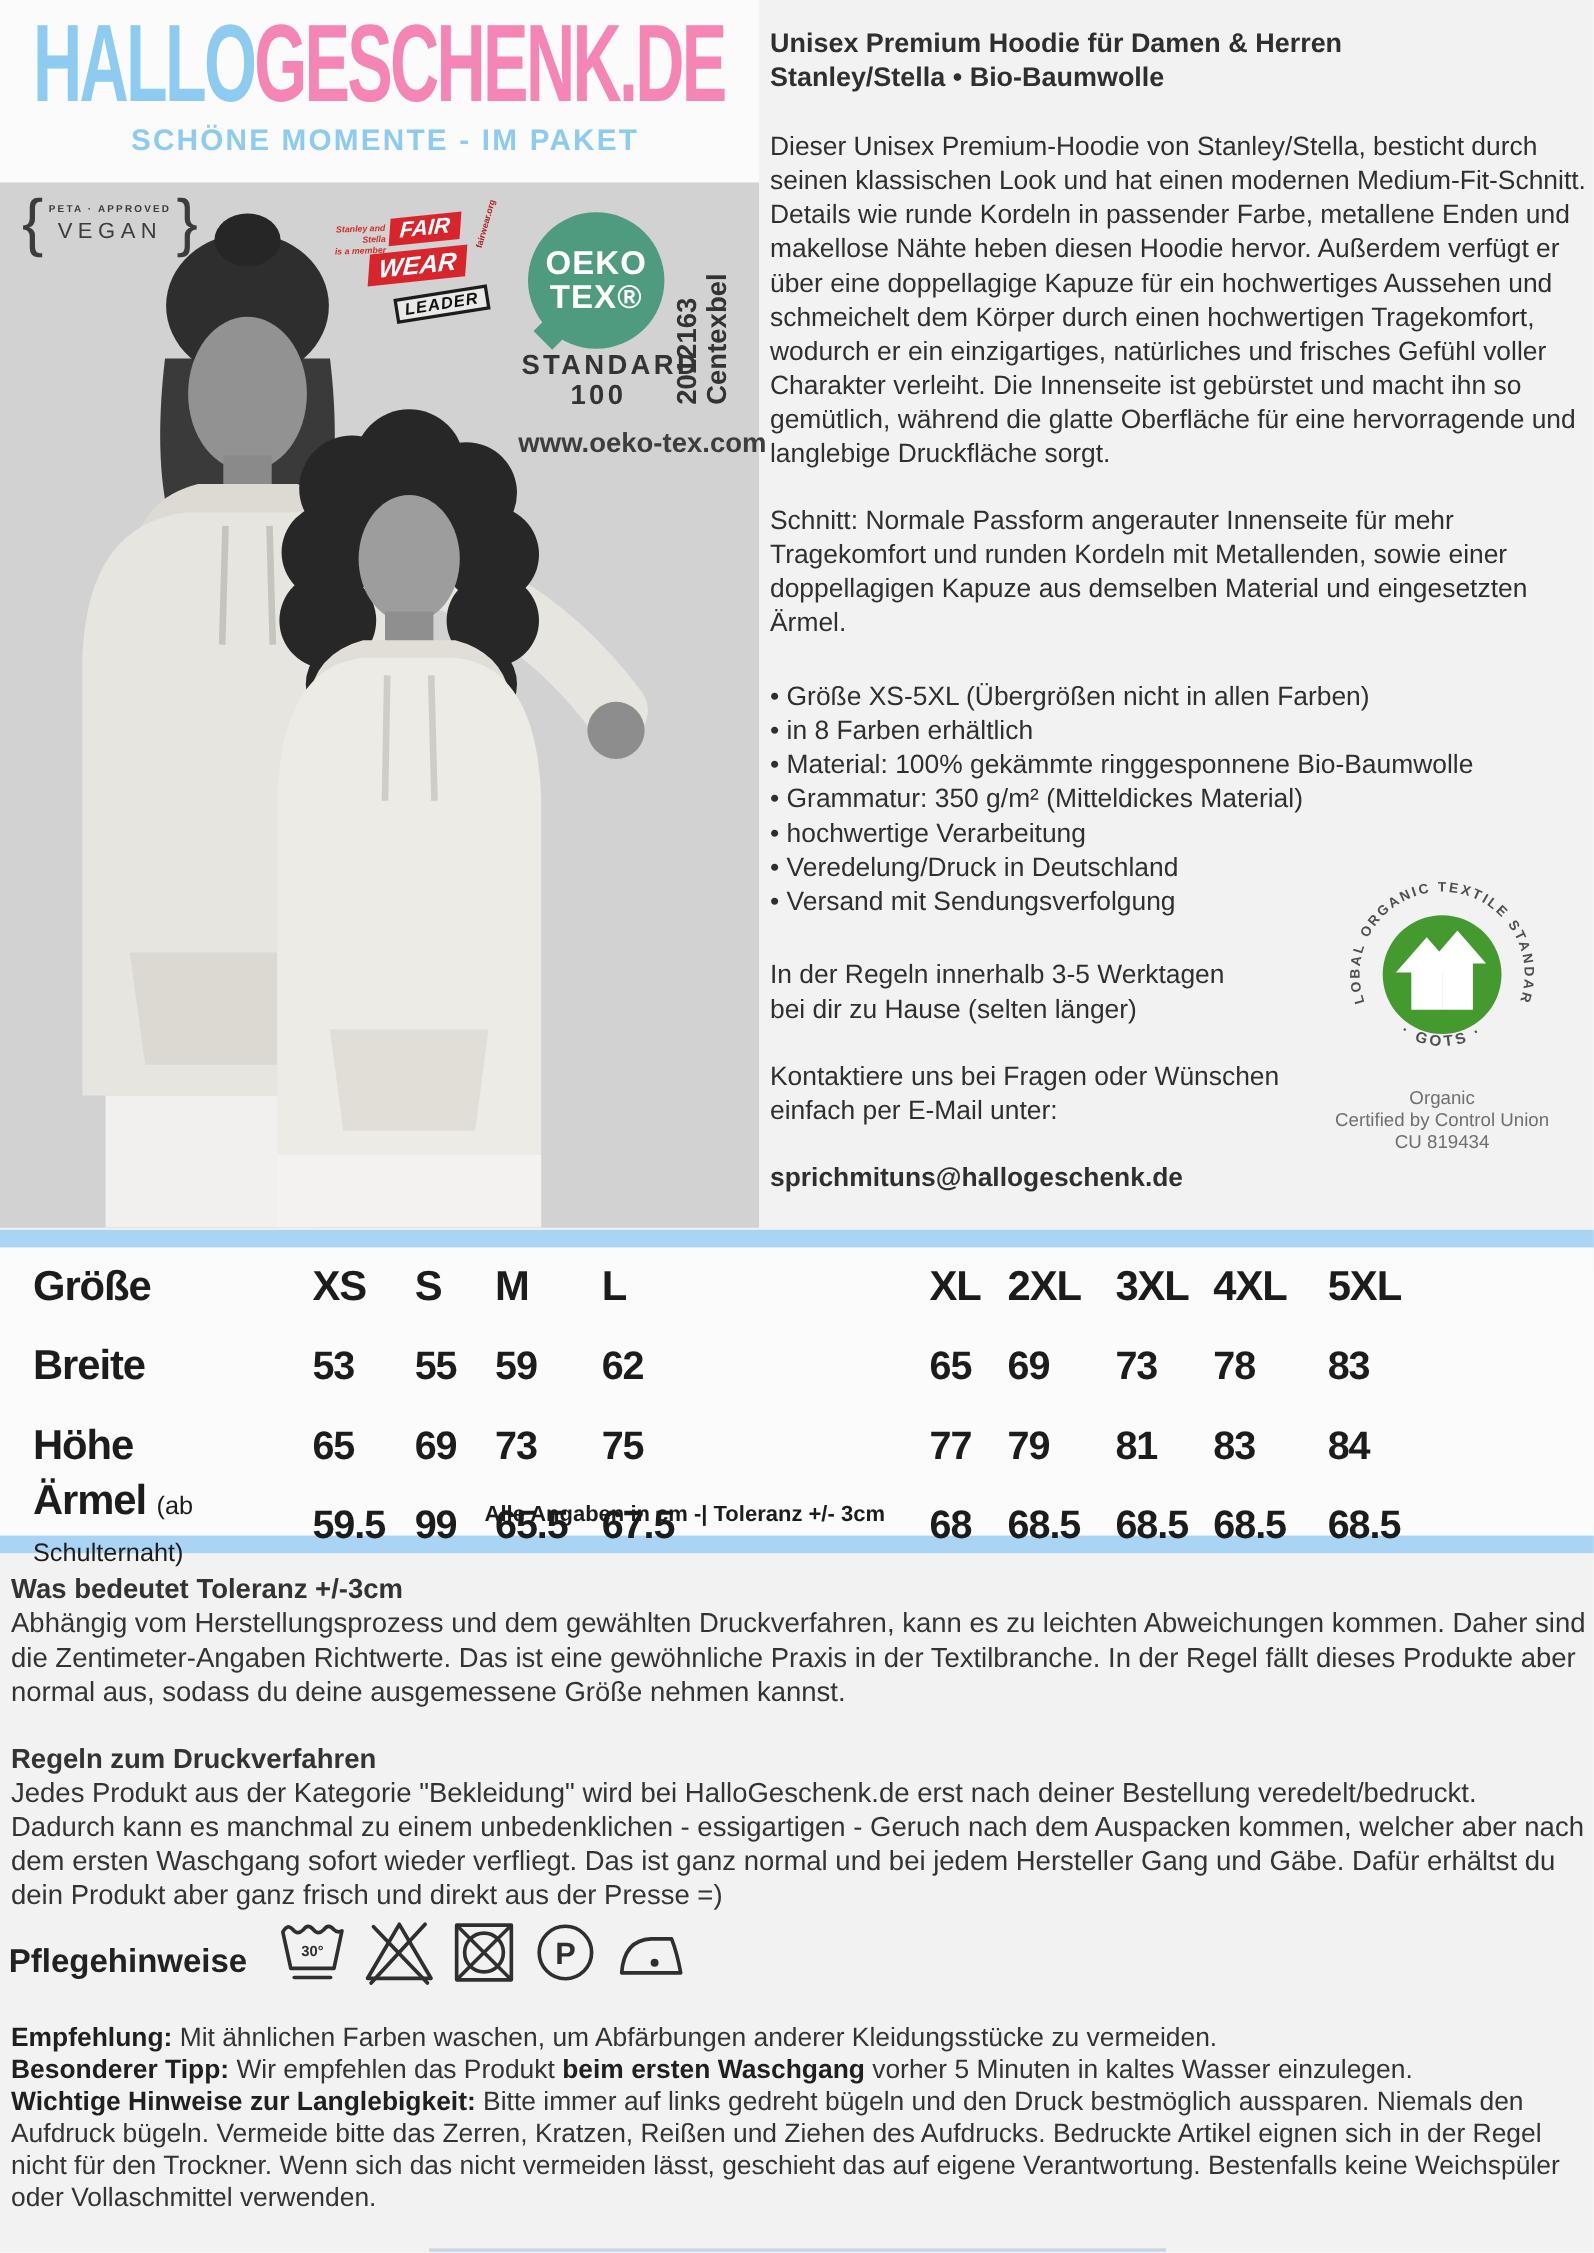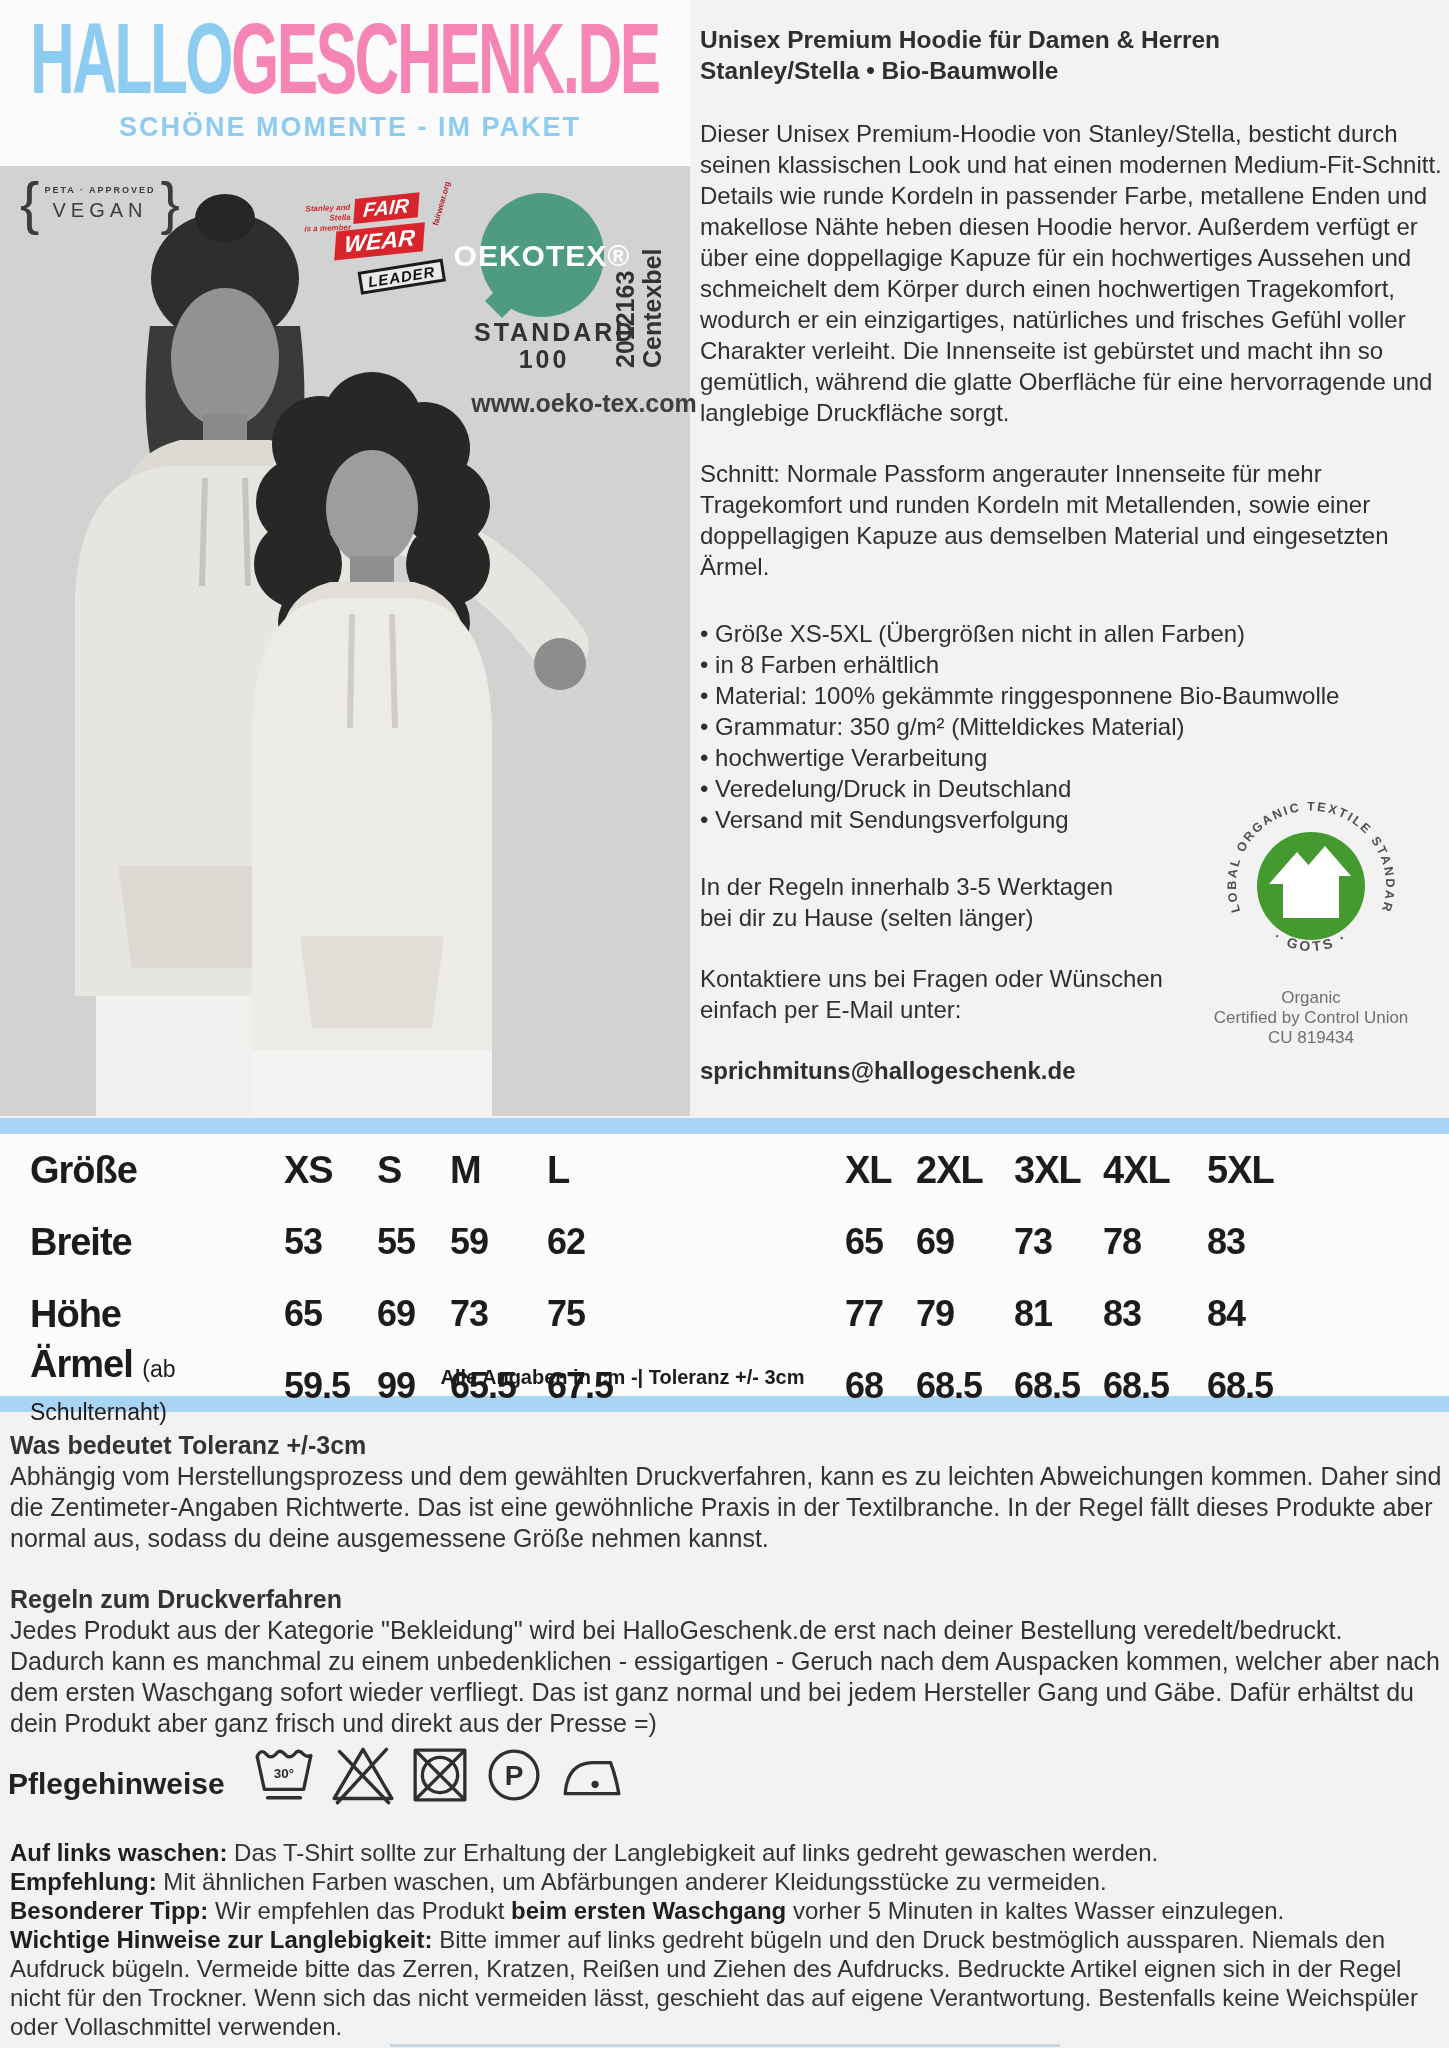--- a/index.html
+++ b/index.html
@@ -32,21 +32,21 @@
   .fw-wear{position:absolute;left:40px;top:31px;background:#d8252b;color:#fff;font-style:italic;
            font-weight:900;font-size:23px;padding:1px 9px;transform:skewX(-10deg) rotate(-4deg);}
   .fw-url{position:absolute;left:136px;top:30px;color:#b02025;font-size:8px;font-weight:bold;
           transform:rotate(-72deg);transform-origin:left top;}
   .fw-leader{position:absolute;left:62px;top:70px;border:3px solid #1c1c1c;background:#e9e9e7;
              color:#111;font-style:italic;font-weight:900;font-size:15px;letter-spacing:1px;
              padding:0 6px;transform:rotate(-7deg);}
   
   .oekotex{position:absolute;left:478px;top:25px;width:212px;height:250px;}
   .oeko-circle{position:absolute;left:2px;top:2px;width:124px;height:124px;border-radius:50%;
-               background:#4f9b80;display:flex;flex-direction:row;align-items:center;
+               background:#4f9b80;display:flex;flex-direction:column;align-items:center;
                justify-content:center;color:#fff;font-weight:bold;font-size:30px;line-height:31px;
                letter-spacing:1px;}
   .oeko-corner{position:absolute;left:12px;top:98px;width:24px;height:24px;background:#4f9b80;
                transform:rotate(45deg);}
   .oeko-standard{position:absolute;left:-4px;top:128px;width:140px;text-align:center;color:#333;
                  font-weight:bold;font-size:25px;letter-spacing:3px;line-height:27px;}
   .oeko-cert{position:absolute;left:134px;top:62px;height:115px;writing-mode:vertical-rl;
              transform:rotate(180deg);font-weight:bold;font-size:25px;line-height:27px;color:#333;}
   .oeko-url{position:absolute;left:-12px;top:198px;width:236px;text-align:center;color:#3d3d3d;
             font-weight:bold;font-size:25px;}
@@ -312,20 +312,19 @@
         <text x="28" y="38" text-anchor="middle" font-size="27" font-weight="bold" fill="#2f2f2f">P</text>
       </svg>
       <svg width="66" height="58" viewBox="0 0 64 56">
         <path class="icon-stroke" d="M6,46 Q8,17 32,16 L50,16 Q55,29 58,46 Z"></path>
         <circle cx="35" cy="37" r="3.5" fill="#2f2f2f"></circle>
       </svg>
     </div>
   </div>
 
   <div class="care-text">
-    <div><b>Auf links waschen:</b><span> Das T-Shirt sollte zur Erhaltung der Langlebigkeit auf links gedreht gewaschen werden.</span></div>
     <div><b>Empfehlung:</b><span> Mit ähnlichen Farben waschen, um Abfärbungen anderer Kleidungsstücke zu vermeiden.</span></div>
     <div><b>Besonderer Tipp:</b><span> Wir empfehlen das Produkt </span><b>beim ersten Waschgang</b><span> vorher 5 Minuten in kaltes Wasser einzulegen.</span></div>
     <div><b>Wichtige Hinweise zur Langlebigkeit:</b><span> Bitte immer auf links gedreht bügeln und den Druck bestmöglich aussparen. Niemals den Aufdruck bügeln. Vermeide bitte das Zerren, Kratzen, Reißen und Ziehen des Aufdrucks. Bedruckte Artikel eignen sich in der Regel nicht für den Trockner. Wenn sich das nicht vermeiden lässt, geschieht das auf eigene Verantwortung. Bestenfalls keine Weichspüler oder Vollaschmittel verwenden.</span></div>
   </div>
 
   <div class="bottom-line"></div>
 </div>
 
 </body></html>

